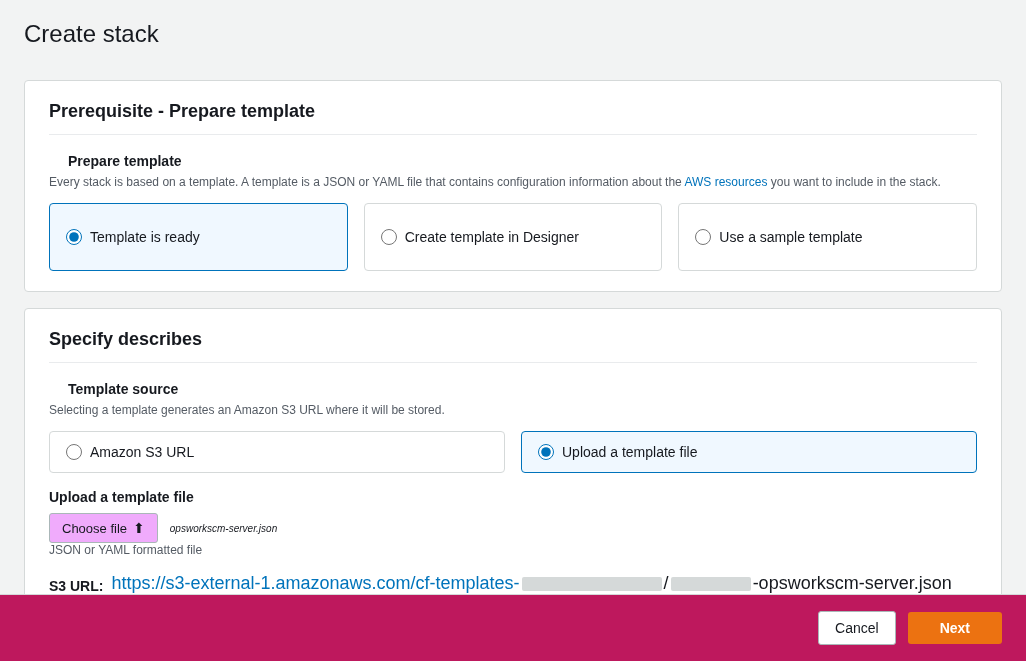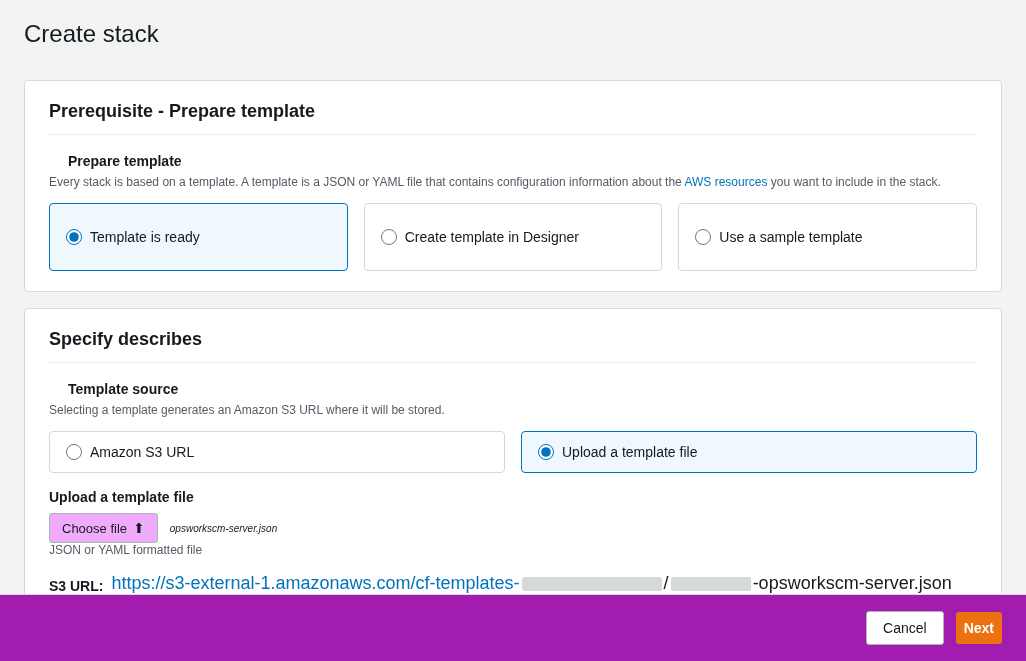--- a/index.html
+++ b/index.html
@@ -182,37 +182,37 @@
       font-size: 13px;
       color: #16191f;
     }
     .footer {
       display: flex;
       justify-content: flex-end;
       align-items: center;
       gap: 12px;
       padding: 16px 24px;
       border-top: 1px solid #d5d9d9;
-      background: #a21caf;
+      background: #be185d;
       position: fixed;
       bottom: 0;
       left: 0;
       right: 0;
     }
     .cancel-btn {
       padding: 8px 16px;
       border: 1px solid #aab7b8;
       border-radius: 3px;
       background: #fff;
       cursor: pointer;
       font-size: 14px;
       color: #16191f;
     }
     .next-btn {
-      padding: 8px 8px;
+      padding: 8px 32px;
       border: none;
       border-radius: 3px;
       background: #ec7211;
       cursor: pointer;
       font-size: 14px;
       color: #fff;
       font-weight: 700;
     }
     .s3-url-parts {
       font-size: 18px;

